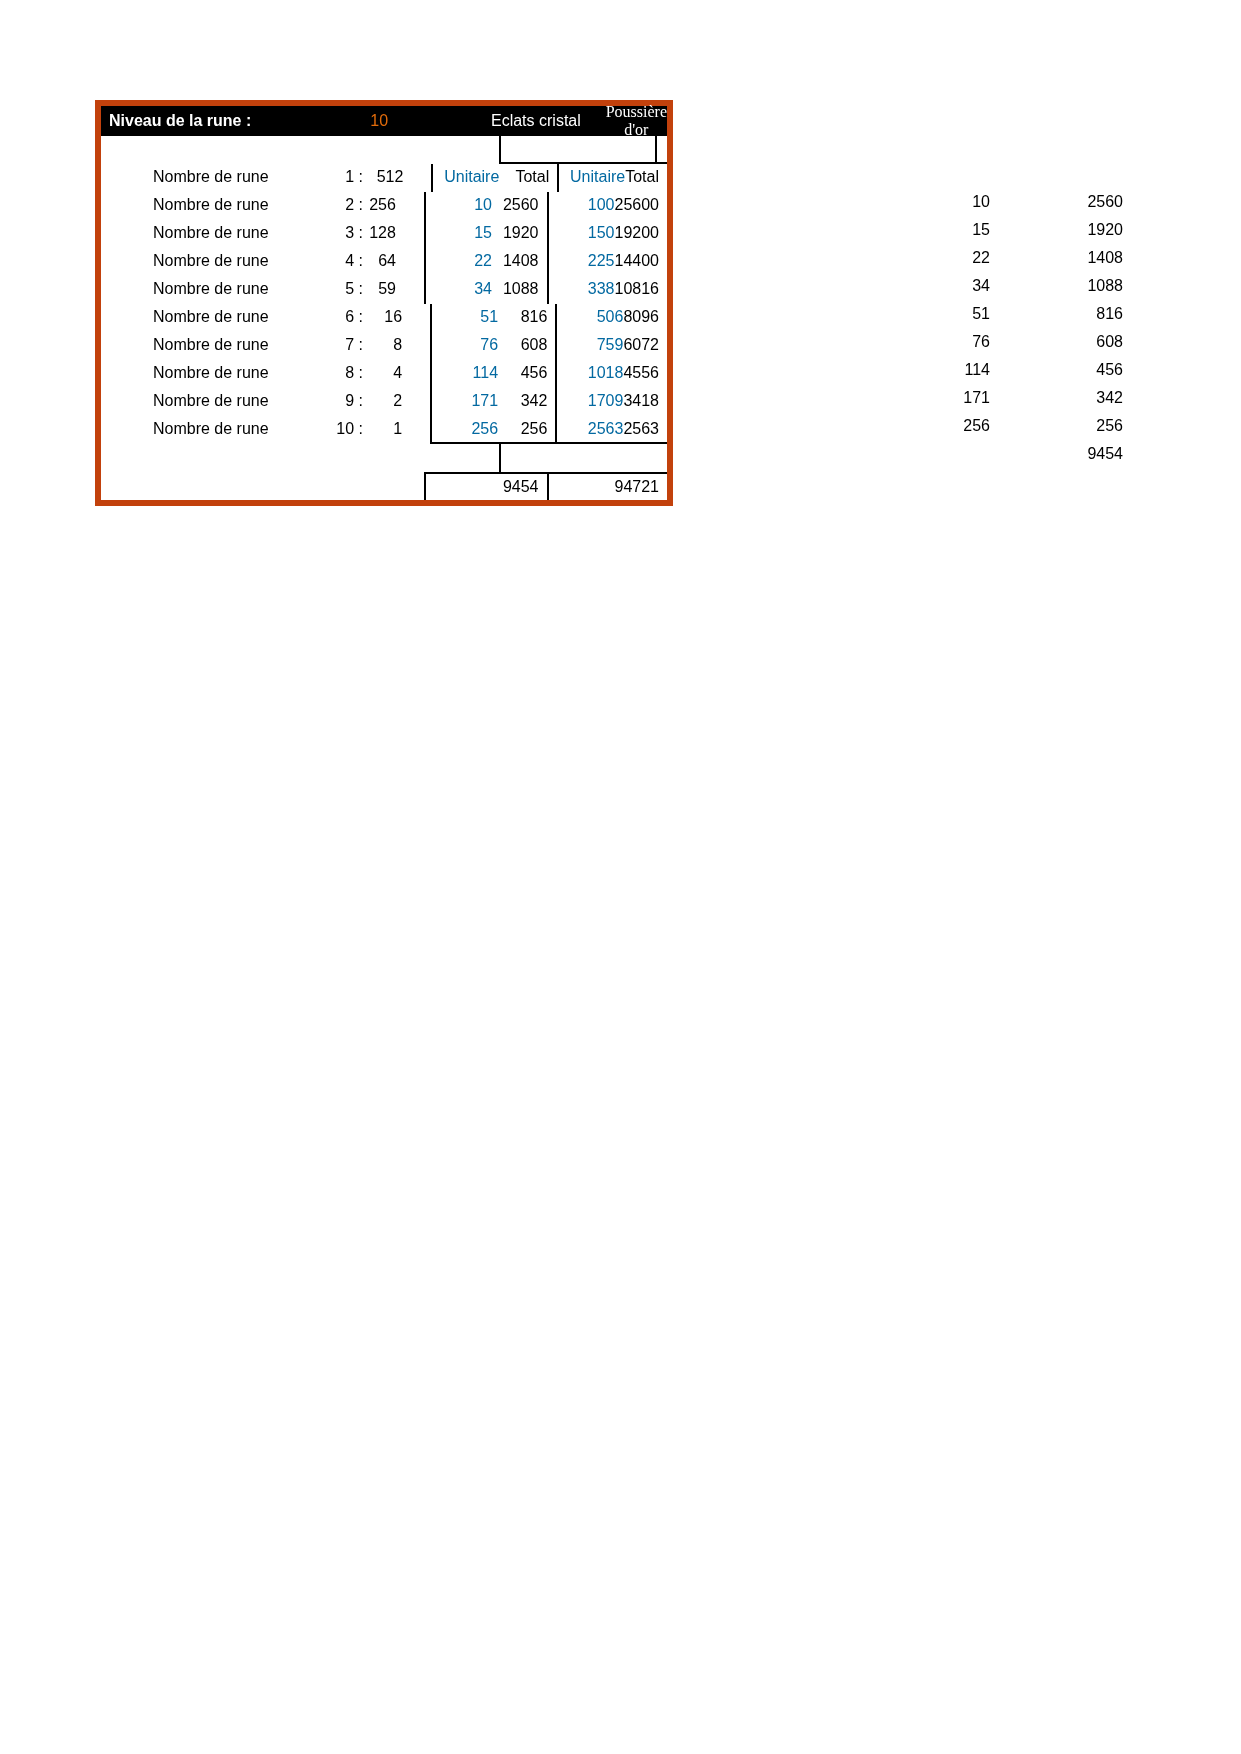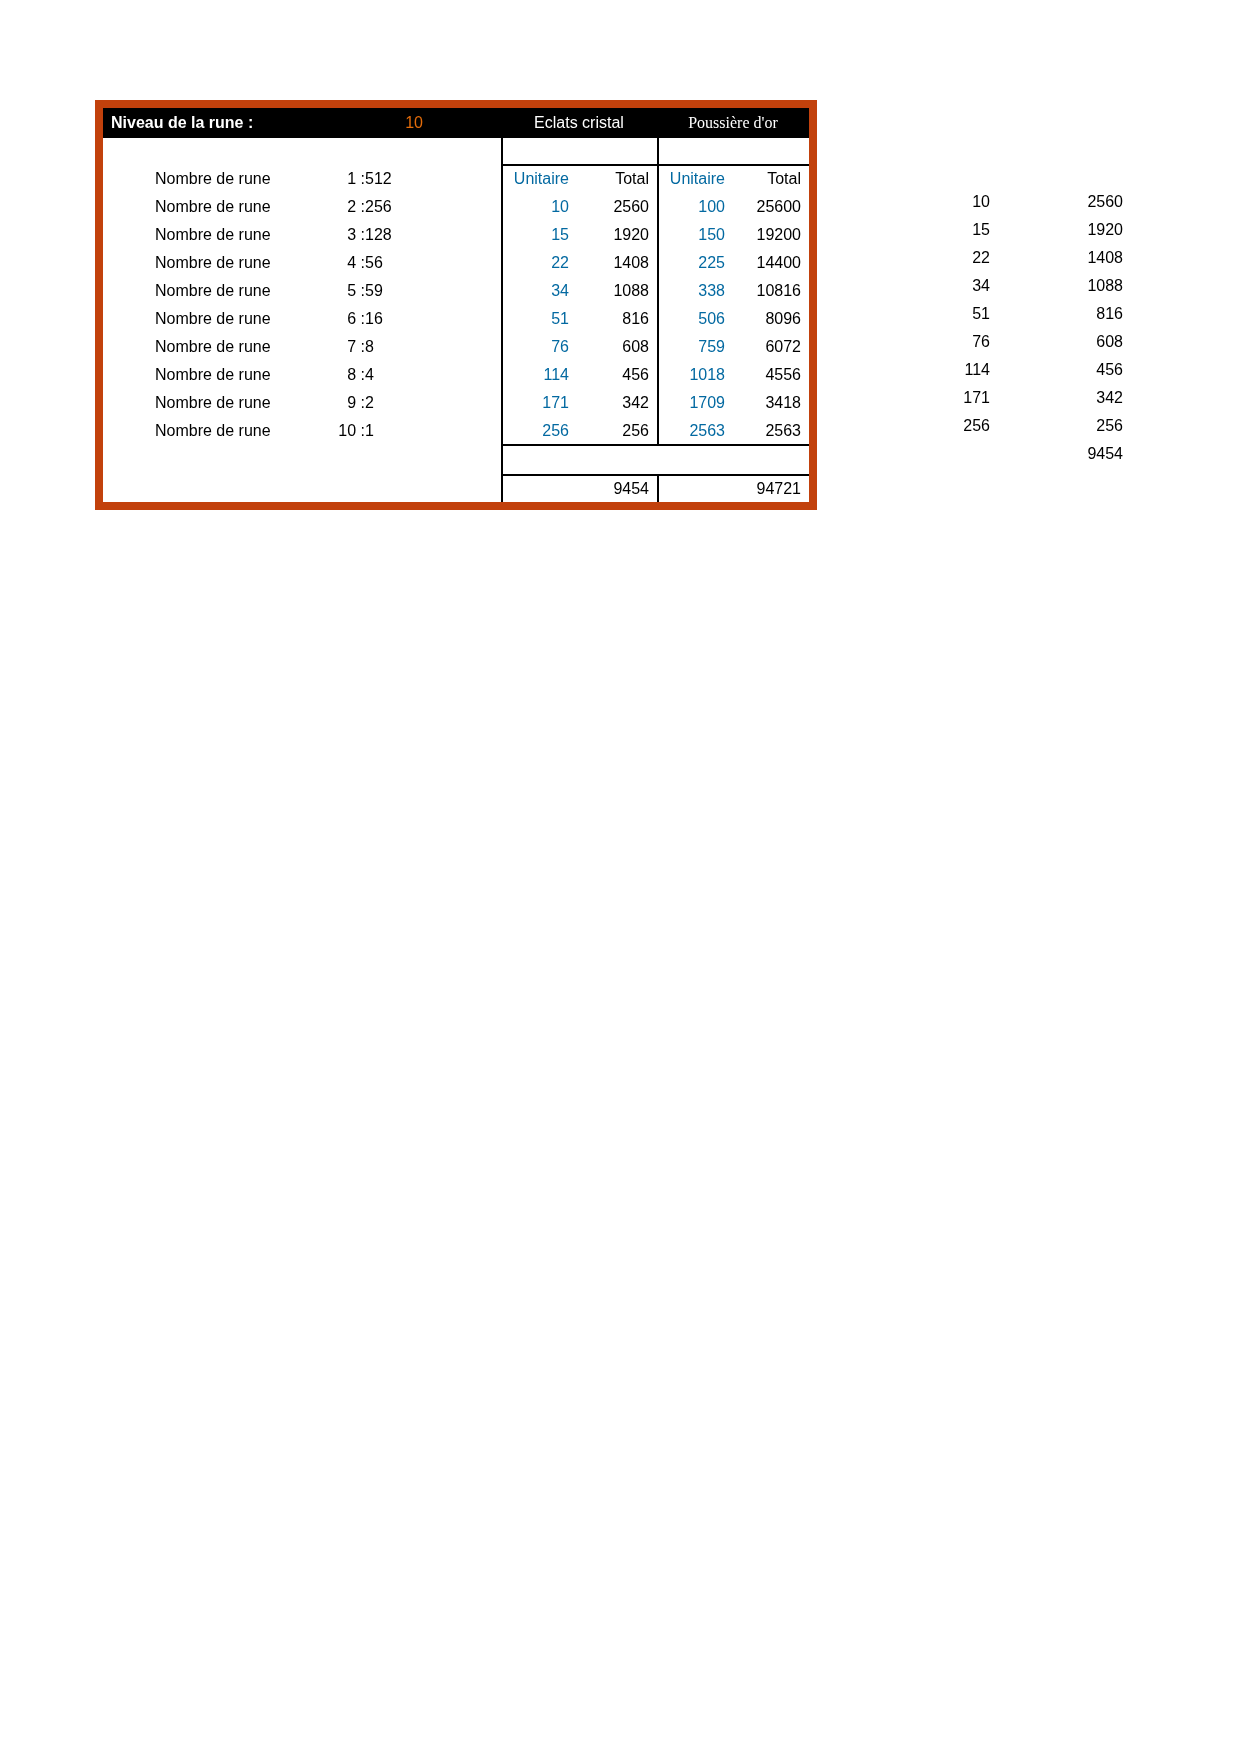--- a/index.html
+++ b/index.html
@@ -5,35 +5,35 @@
   * { margin: 0; padding: 0; box-sizing: border-box; }
   html, body { background: #ffffff; }
   body {
     width: 1241px; height: 1754px;
     font-family: "Liberation Sans", sans-serif;
     color: #000000;
   }
   .page { position: relative; width: 1241px; height: 1754px; background: #ffffff; overflow: hidden; }
 
   
-  .tbl { position: absolute; left: 95px; top: 100px; width: 722px; border: 8px solid #c2410c; background: #fff; }
+  .tbl { position: absolute; left: 95px; top: 100px; width: 578px; border: 6px solid #c2410c; background: #fff; }
 
   .bar { display: flex; height: 30px; background: #000000; color: #ffffff; font-size: 16px; align-items: center; }
   .bar-left { width: 398px; display: flex; align-items: center; justify-content: space-between; padding: 0 78px 0 8px; }
   .bar-title { font-weight: bold; }
   .bar-level { color: #E26B0A; }
   .bar-g { text-align: center; }
   .bar-g1 { width: 156px; }
   .bar-g2 { flex: 1; font-family: Liberation Serif, serif; }
 
   .row { display: flex; height: 28px; line-height: 26px; font-size: 16px; }
   .c-left { width: 398px; display: flex; padding-left: 52px; }
   .lab { width: 158px; text-align: left; }
   .idx { width: 52px; text-align: right; white-space: pre; }
-  .cnt { flex: 1; text-align: left; padding-right: 48px; }
+  .cnt { flex: 1; text-align: right; padding-right: 28px; }
 
   .c-ec { width: 156px; display: flex; border-left: 2px solid #000; }
   .c-po { flex: 1; display: flex; border-left: 2px solid #000; }
   .u { width: 66px; text-align: right; }
   .t { flex: 1; text-align: right; padding-right: 8px; }
   .muted { color: #0369a1; }
 
   .spacer-top .c-ec, .spacer-top .c-po { border-bottom: 2px solid #000; }
   .row-last .c-ec, .row-last .c-po { border-bottom: 2px solid #000; }
   .spacer-bottom .c-po { border-left: none; }
@@ -112,21 +112,21 @@
       <div class="c-po">
         <span class="u muted">150</span>
         <span class="t">19200</span>
       </div>
     </div>
 
     <div class="row">
       <div class="c-left">
         <span class="lab">Nombre de rune</span>
         <span class="idx">4 :</span>
-        <span class="cnt">56</span>
+        <span class="cnt">64</span>
       </div>
       <div class="c-ec">
         <span class="u muted">22</span>
         <span class="t">1408</span>
       </div>
       <div class="c-po">
         <span class="u muted">225</span>
         <span class="t">14400</span>
       </div>
     </div>

